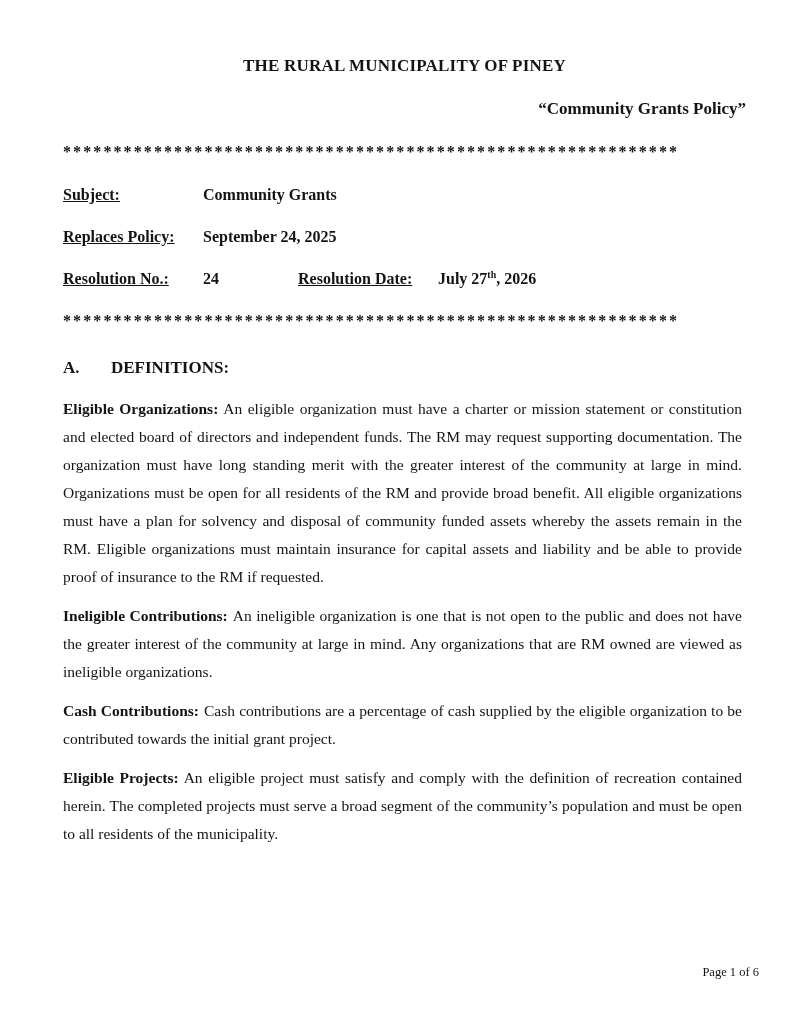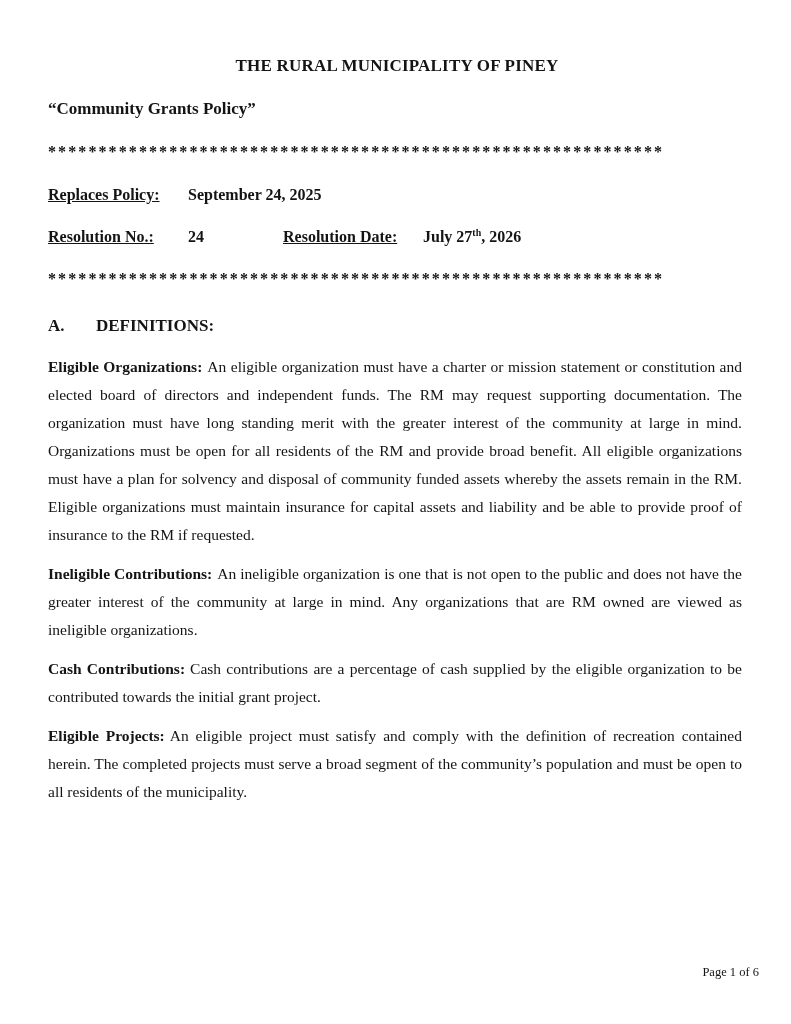--- a/index.html
+++ b/index.html
@@ -9,33 +9,33 @@
   }
   body {
     width: 791px;
     height: 1024px;
     position: relative;
     font-family: "Liberation Serif", serif;
     color: #141414;
     overflow: hidden;
   }
   .page {
-    padding: 56px 45px 0 48px;
+    padding: 56px 45px 0 63px;
     box-sizing: border-box;
   }
   .doc-title {
     text-align: center;
     font-weight: bold;
     font-size: 17px;
     line-height: 20px;
     margin: 0 0 23px 0;
     letter-spacing: 0.2px;
   }
   .doc-subtitle {
-    text-align: left;
+    text-align: right;
     font-weight: bold;
     font-size: 17px;
     line-height: 20px;
     margin: 0 0 23px 0;
   }
   .separator {
     font-weight: bold;
     font-size: 16px;
     line-height: 20px;
     letter-spacing: 2.1px;
@@ -95,20 +95,24 @@
 <body>
 
 <div class="page">
 
   <h1 class="doc-title">THE RURAL MUNICIPALITY OF PINEY</h1>
 
   <div class="doc-subtitle">“Community Grants Policy”</div>
 
   <div class="separator">*************************************************************</div>
 
+  <div class="meta-row">
+    <span class="cell-l1"><span class="meta-label">Subject:</span></span>
+    <span>Community Grants</span>
+  </div>
 
 
   <div class="meta-row">
     <span class="cell-l1"><span class="meta-label">Replaces Policy:</span></span>
     <span>September 24, 2025</span>
   </div>
 
   <div class="meta-row">
     <span class="cell-l1"><span class="meta-label">Resolution No.:</span></span>
     <span class="cell-v1">24</span>

